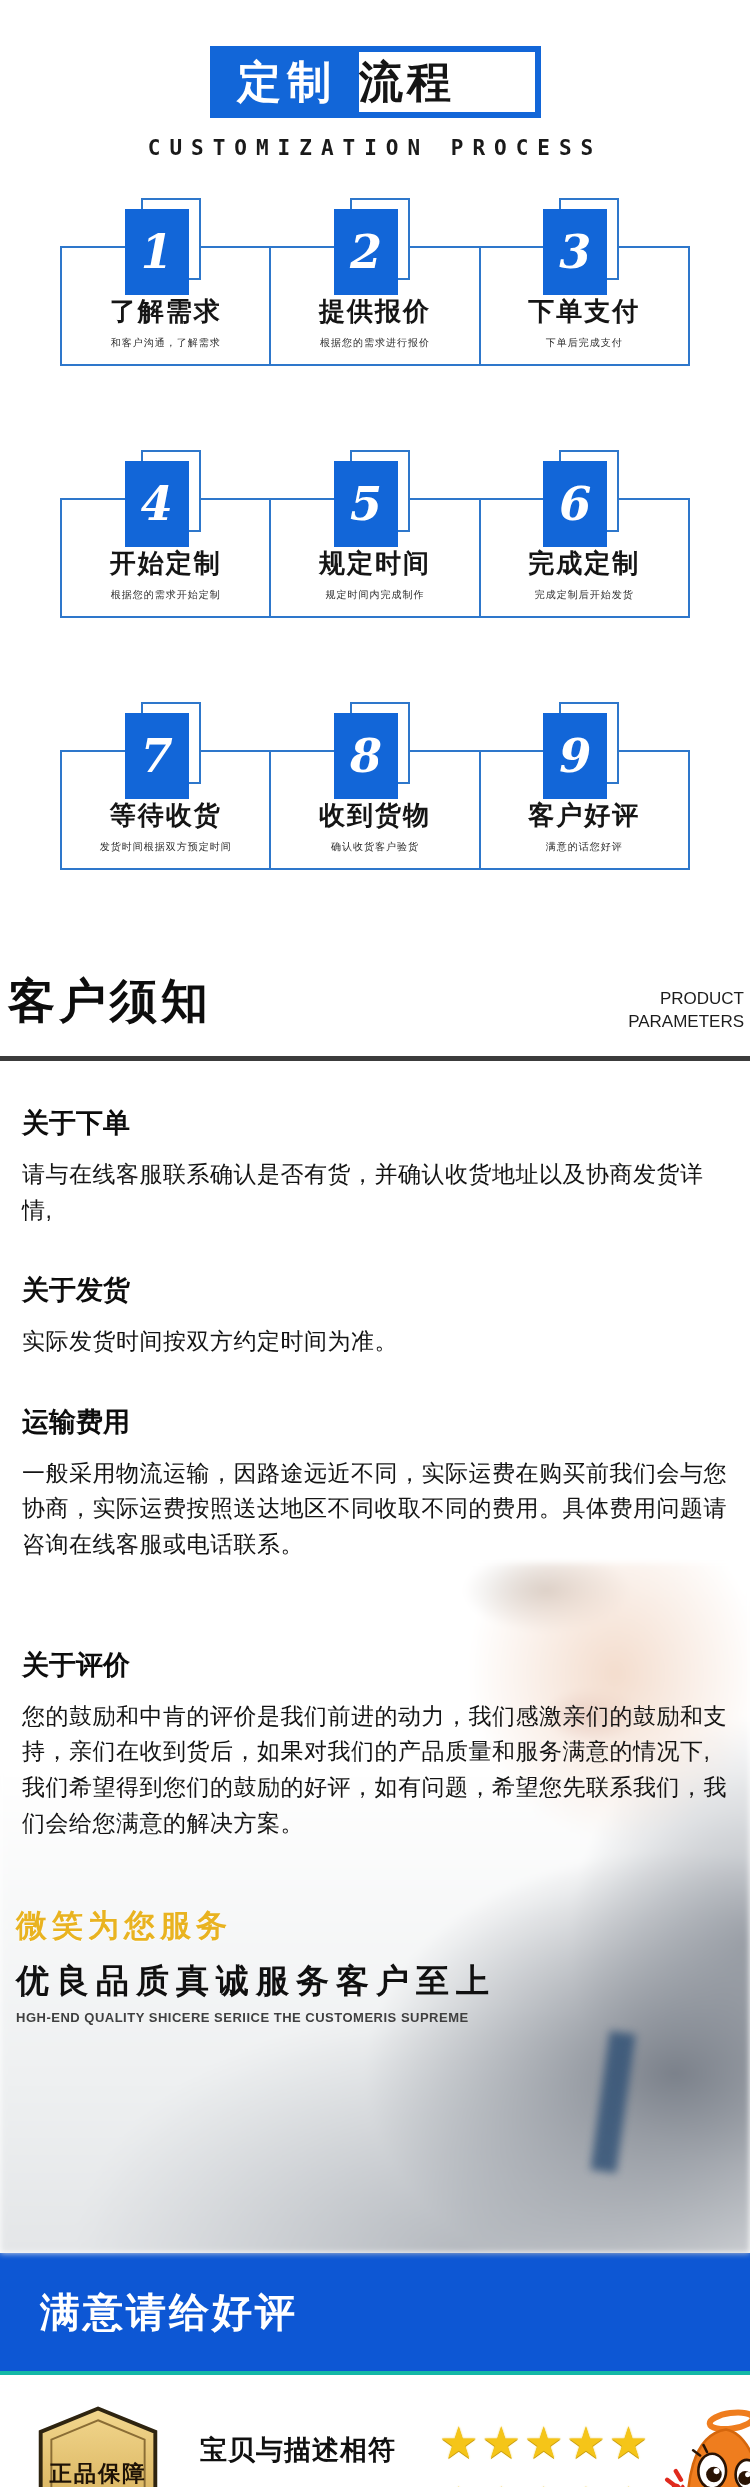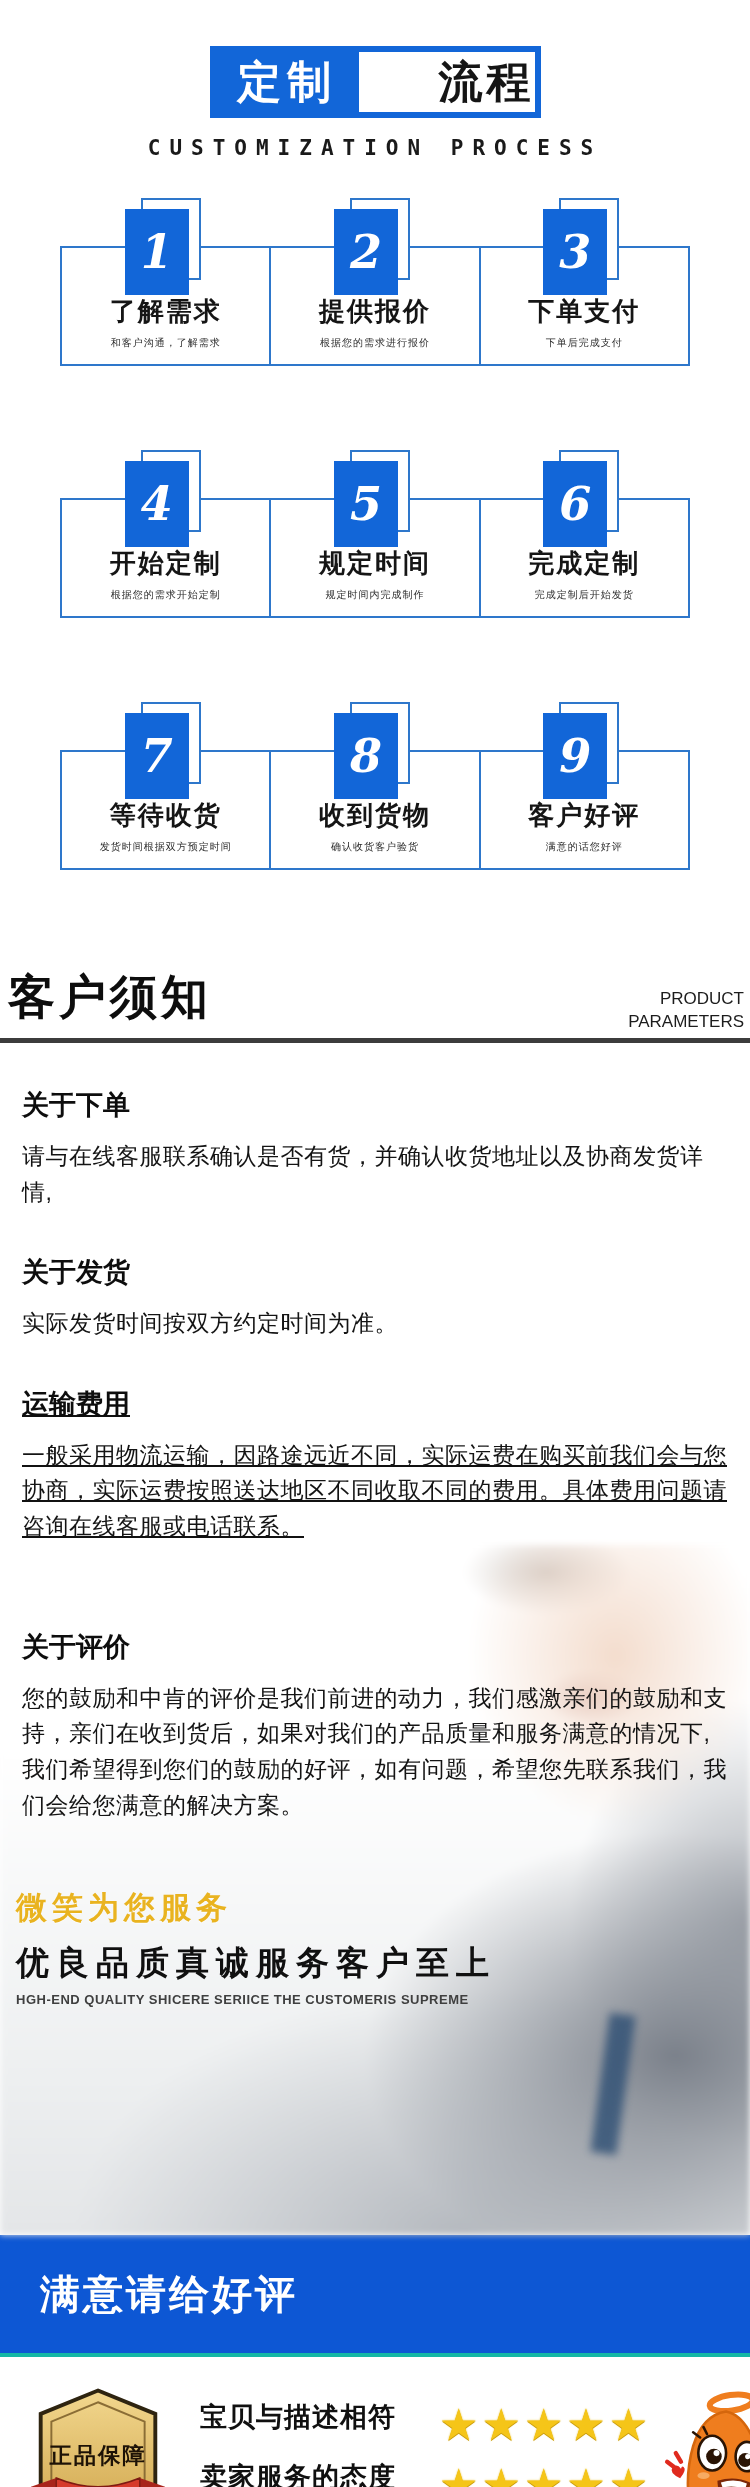--- a/index.html
+++ b/index.html
@@ -16,21 +16,21 @@
   .title-banner {
     width:331px; height:72px; margin:46px auto 0;
     background:#1266d8; display:flex; align-items:stretch;
     padding:6px; 
   }
   .title-left {
     flex:0 0 45%; display:flex; align-items:center; justify-content:center;
     color:#fff; font-size:44px; font-weight:bold; letter-spacing:6px;
   }
   .title-right {
-    flex:1; background:#fff; display:flex; align-items:center; justify-content:flex-end;
+    flex:1; background:#fff; display:flex; align-items:center; justify-content:flex-start;
   }
   .title-right span { color:#151515; font-size:44px; font-weight:bold; letter-spacing:4px; }
   .subtitle {
     margin-top:18px; text-align:center;
     font-family:"DejaVu Sans Mono","Liberation Mono",monospace;
     font-size:21px; font-weight:bold; letter-spacing:9px; color:#1a1a1a;
   }
 
   
   .steps { padding:0 60px; }
@@ -58,22 +58,22 @@
     display:flex; align-items:center; justify-content:center;
     color:#fff; font-family:"DejaVu Serif","Liberation Serif",serif;
     font-style:italic; font-weight:bold; font-size:46px;
   }
   .step-title { font-size:26px; font-weight:bold; color:#151515; letter-spacing:2px; }
   .step-desc  { margin-top:7px; font-size:10px; color:#2b2b2b; letter-spacing:1px; }
 
   
   .notice { margin-top:96px; }
   .notice-header {
-    display:flex; justify-content:space-between; align-items:flex-start;
-    padding:0 6px 0 8px;
+    display:flex; justify-content:space-between; align-items:center;
+    padding:0 6px 18px 8px;
   }
   .notice-heading { font-size:47px; font-weight:bold; letter-spacing:4px; color:#0d0d0d; }
   .notice-right { text-align:right; font-size:17px; color:#1c1c1c; line-height:1.35; padding-bottom:4px;margin-top:22px; }
   .notice-divider { height:5px; background:#3c3c3c; width:100%; }
 
   .notice-block { padding:0 22px; }
   .notice-title { margin-top:44px; font-size:27px; font-weight:bold; color:#0d0d0d; }
   .notice-body  { margin-top:16px; font-size:23px; line-height:1.55; color:#141414; letter-spacing:0.5px; }
 
   
@@ -119,21 +119,21 @@
     color:#fff; font-size:40px; font-weight:bold; letter-spacing:3px;
   }
 
   
   .footer {
     display:flex; align-items:flex-start;
     padding:28px 8px 0 30px; background:#fff;
   }
   .badge-wrap { flex:0 0 auto; }
   .ratings { margin-left:34px; margin-top:14px; flex:1 1 auto; }
-  .rating-row { display:flex; align-items:flex-start; margin-bottom:9px; }
+  .rating-row { display:flex; align-items:flex-end; margin-bottom:9px; }
   .rating-label { font-size:27px; font-weight:bold; color:#101010; letter-spacing:1px; width:225px; }
   .stars { margin-left:14px; white-space:nowrap; }
   .star {
     font-size:44px; color:#f5c518; letter-spacing:3px;
     text-shadow:0 1px 0 #c79a0c, 0 0 2px #e8c33a;
   }
   .mascot-wrap { flex:0 0 auto; margin-left:4px; margin-right:6px; }
 </style>
 </head>
 <body>
@@ -244,21 +244,21 @@
     <div class="notice-divider"></div>
 
     <div class="notice-block">
       <div class="notice-title">关于下单</div>
       <div class="notice-body">请与在线客服联系确认是否有货，并确认收货地址以及协商发货详情,</div>
     </div>
     <div class="notice-block" style="margin-top:30px;">
       <div class="notice-title">关于发货</div>
       <div class="notice-body">实际发货时间按双方约定时间为准。</div>
     </div>
-    <div class="notice-block" style="margin-top:36px;text-decoration:underline;">
+    <div class="notice-block" style="margin-top:36px;">
       <div class="notice-title">运输费用</div>
       <div class="notice-body">一般采用物流运输，因路途远近不同，实际运费在购买前我们会与您协商，实际运费按照送达地区不同收取不同的费用。具体费用问题请咨询在线客服或电话联系。</div>
     </div>
   </div>
 
   <div class="photo-zone">
     <div class="photo-bg"></div>
     <div class="photo-tie"></div>
     <div class="content">
       <div class="notice-block" style="padding-top:40px;">

